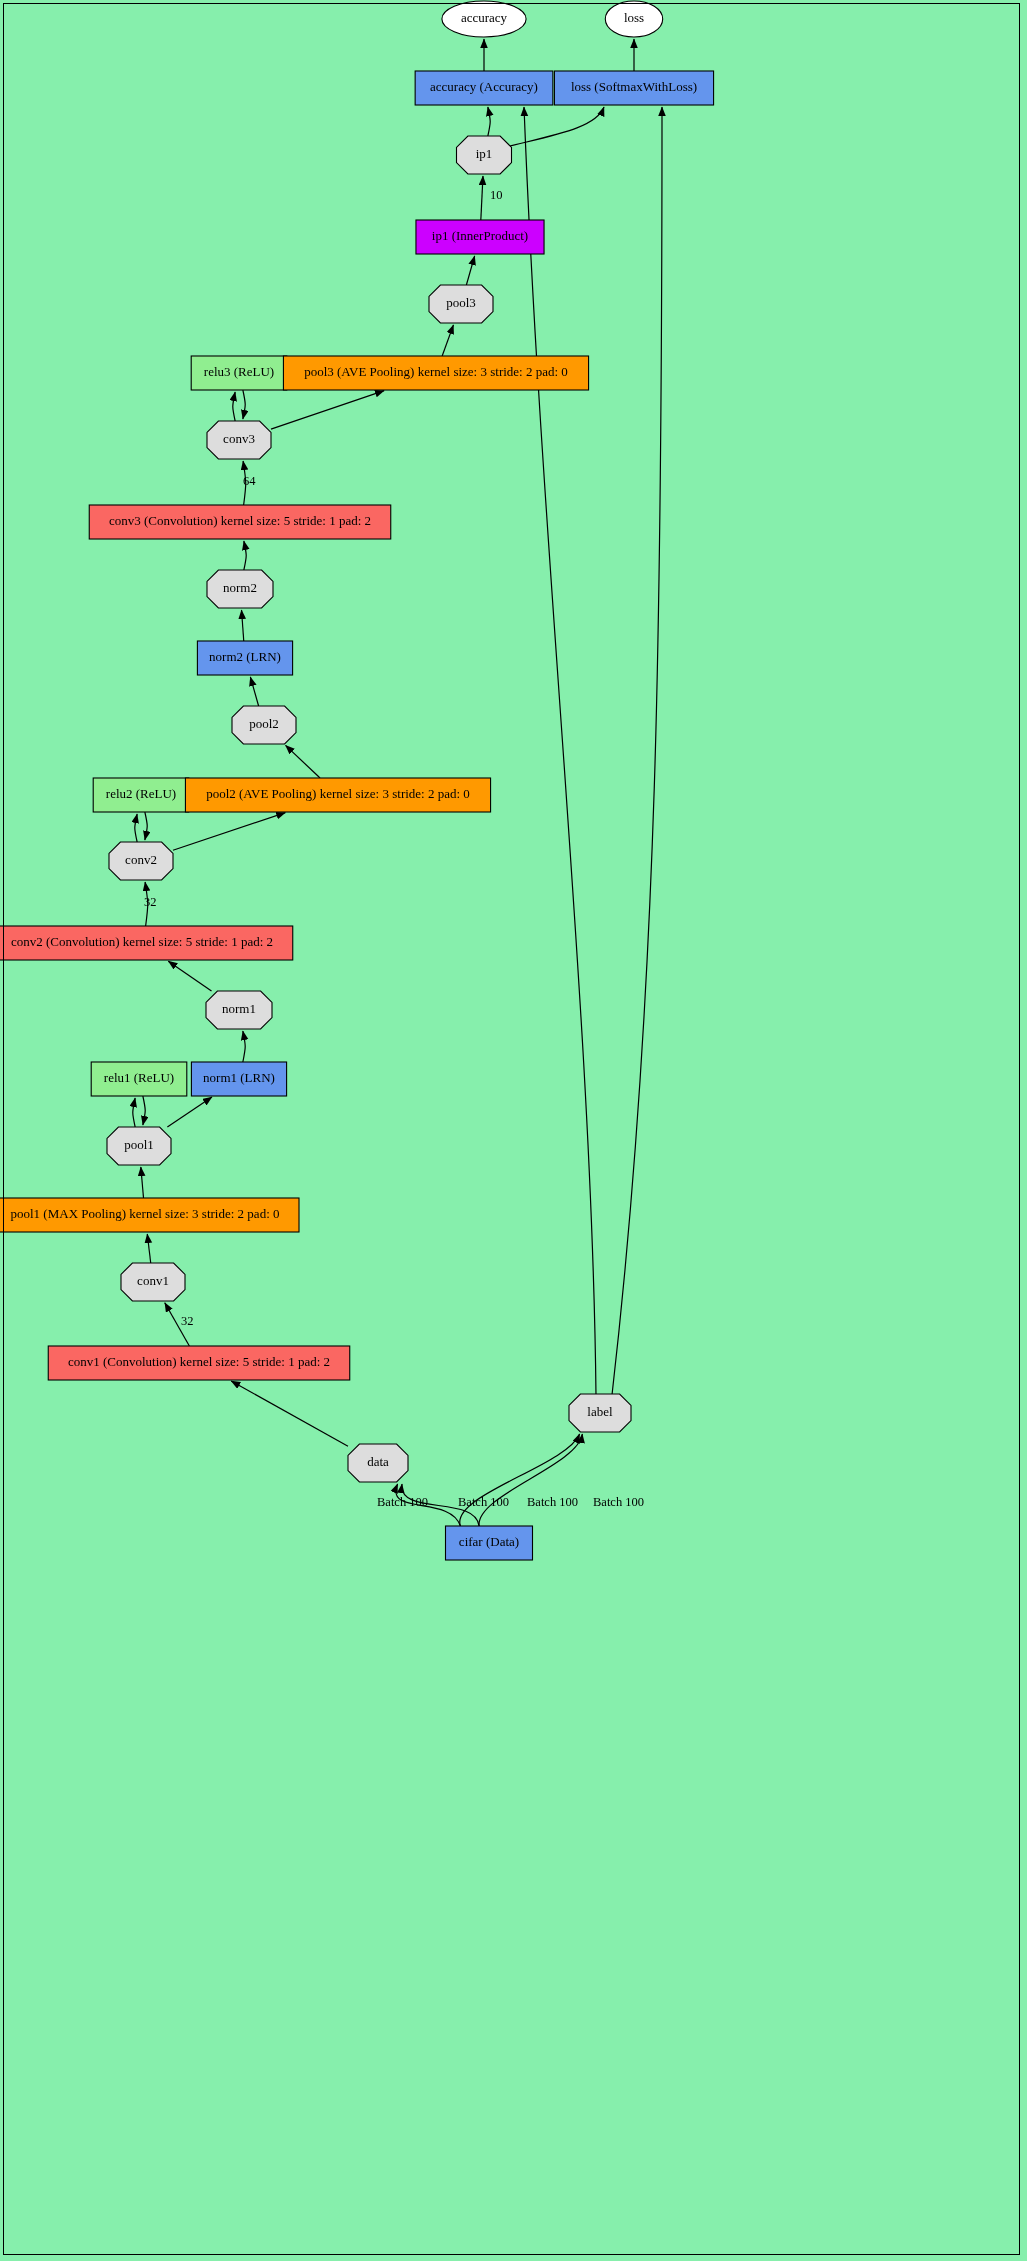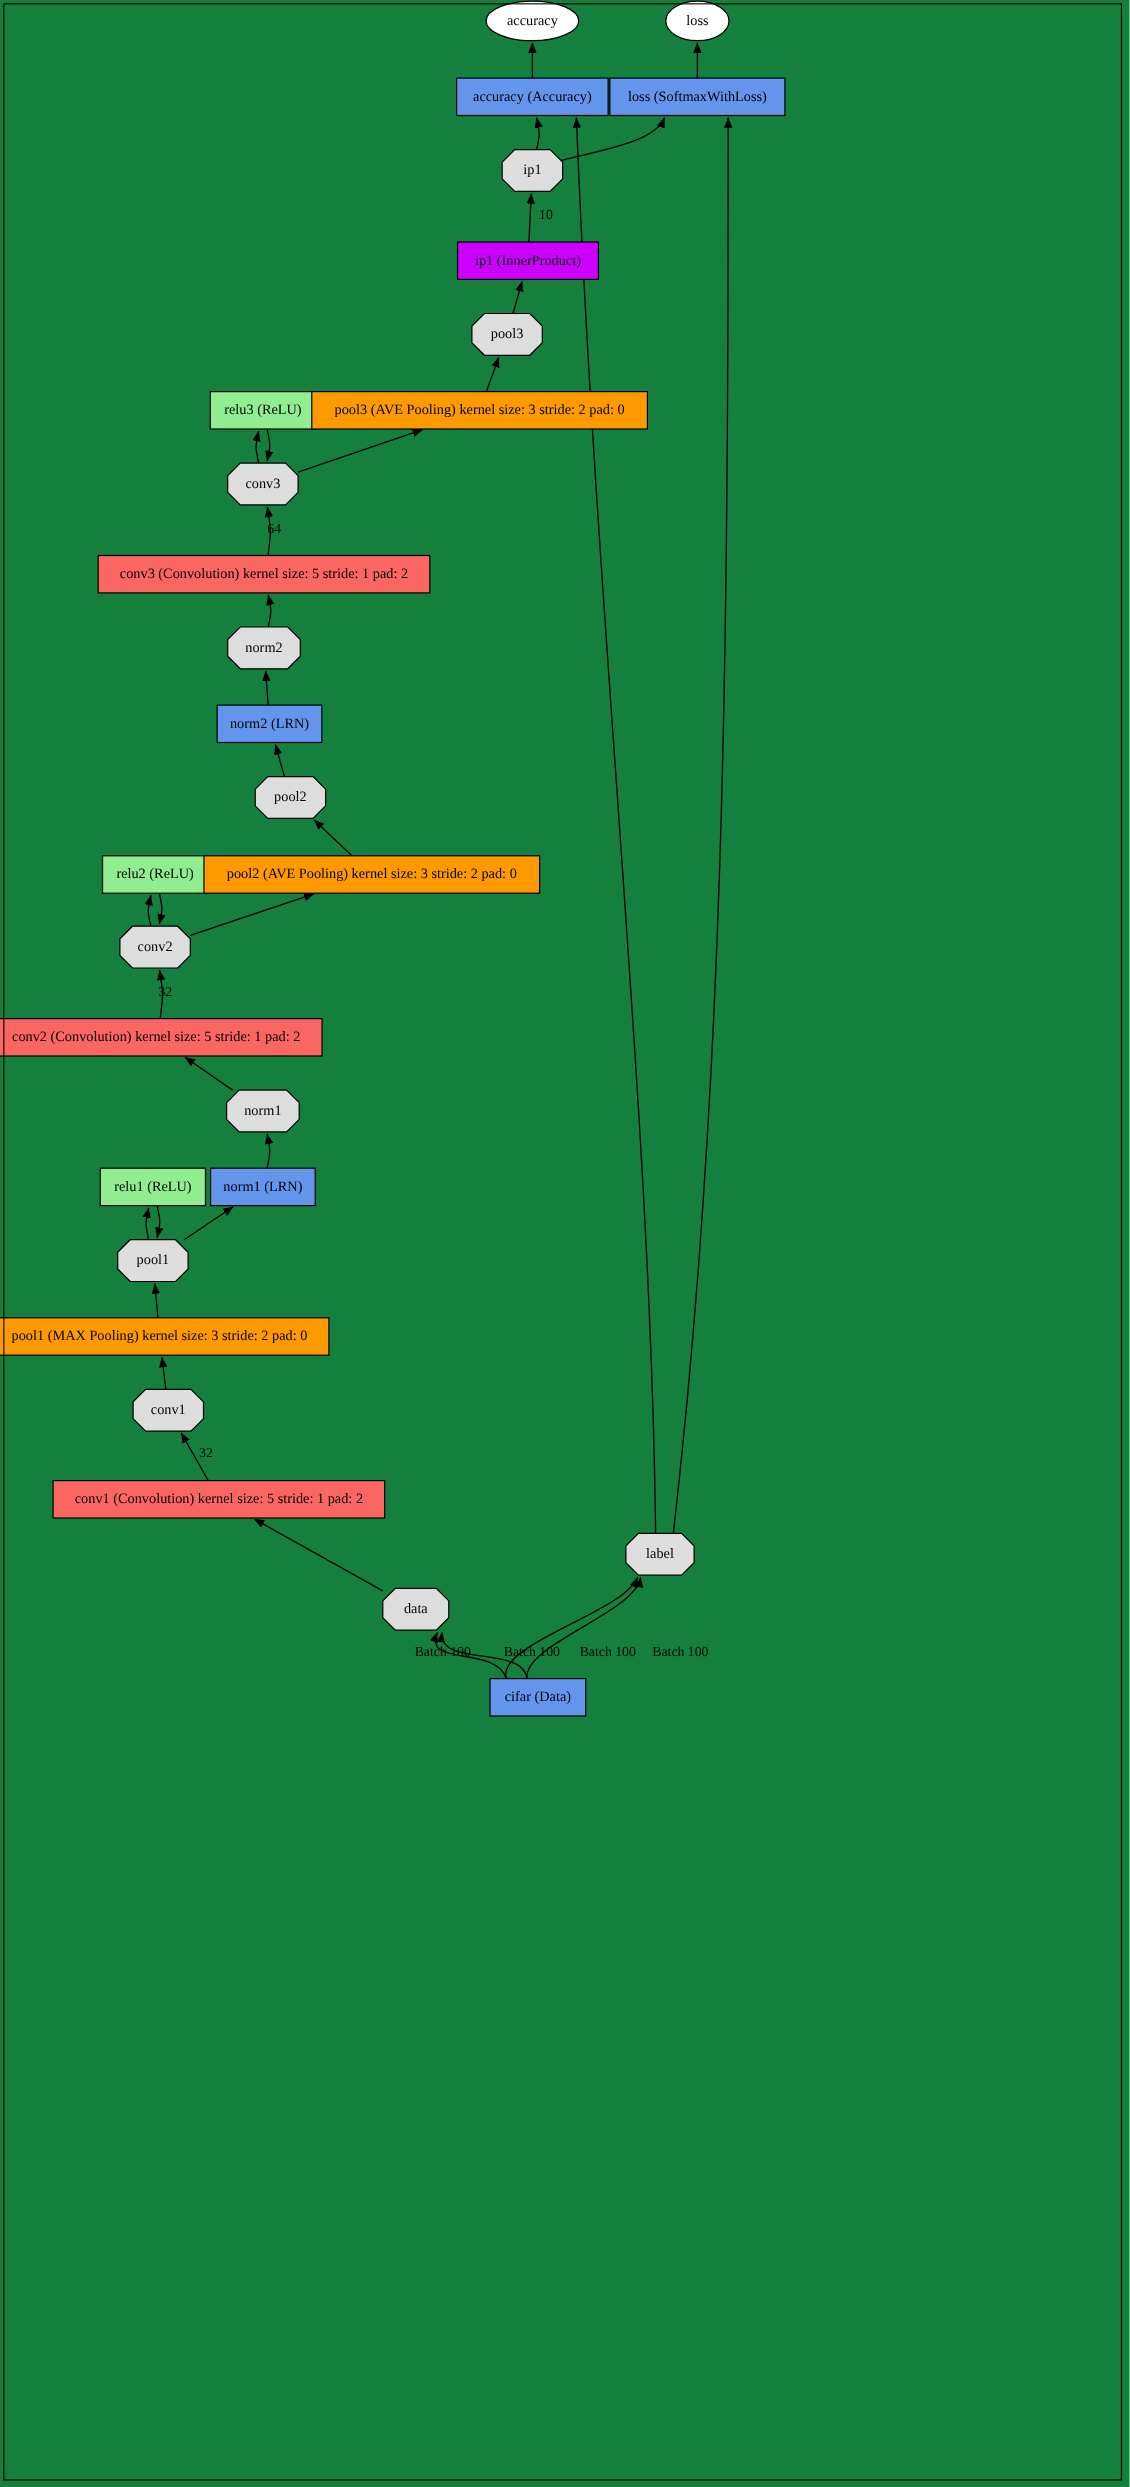--- a/index.html
+++ b/index.html
@@ -1,17 +1,17 @@
 <!DOCTYPE html>
 <html><head>
 <meta charset="utf-8">
 <style>
   html,body{margin:0;padding:0;background:#ffffff;}
   body{font-family:"Liberation Serif", serif;}
-  #stage{position:relative;width:1027px;height:2261px;background:#15803d;overflow:hidden;}
+  #stage{position:relative;width:1027px;height:2261px;background:#86efac;overflow:hidden;}
   #frame{position:absolute;left:3px;top:3px;width:1017px;height:2252px;border:1px solid #000;box-sizing:border-box;}
   svg{display:block;}
   .nodeLabel{font-family:"Liberation Serif", serif;font-size:13px;fill:#000;text-anchor:middle;dominant-baseline:middle;}
   .edgeLabel{font-family:"Liberation Serif", serif;font-size:12.5px;fill:#000;text-anchor:start;dominant-baseline:middle;}
   .shape{stroke:#000;stroke-width:1.1;}
   .edge{stroke:#000;stroke-width:1.2;fill:none;}
 </style>
 </head>
 <body>
 

